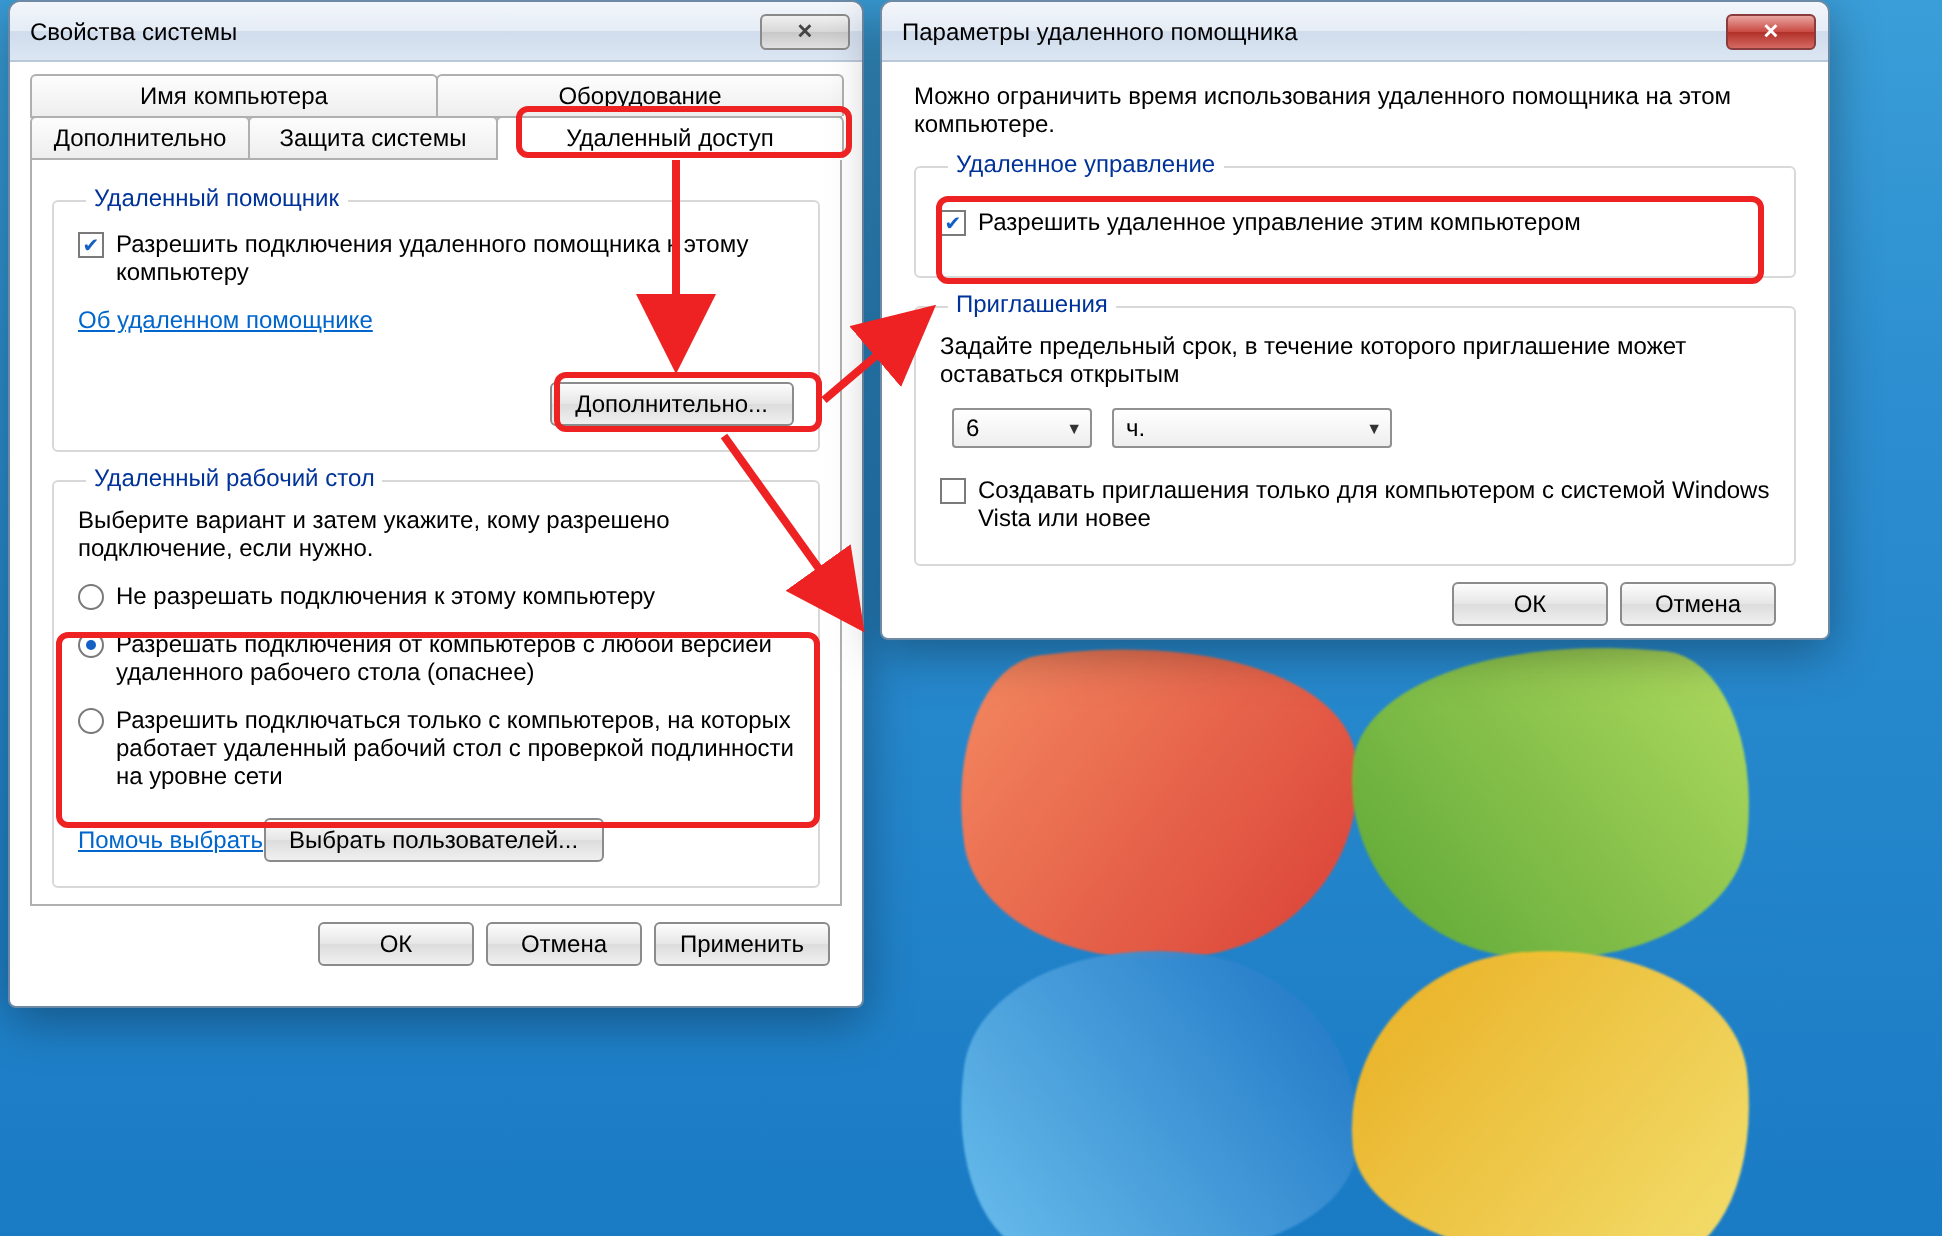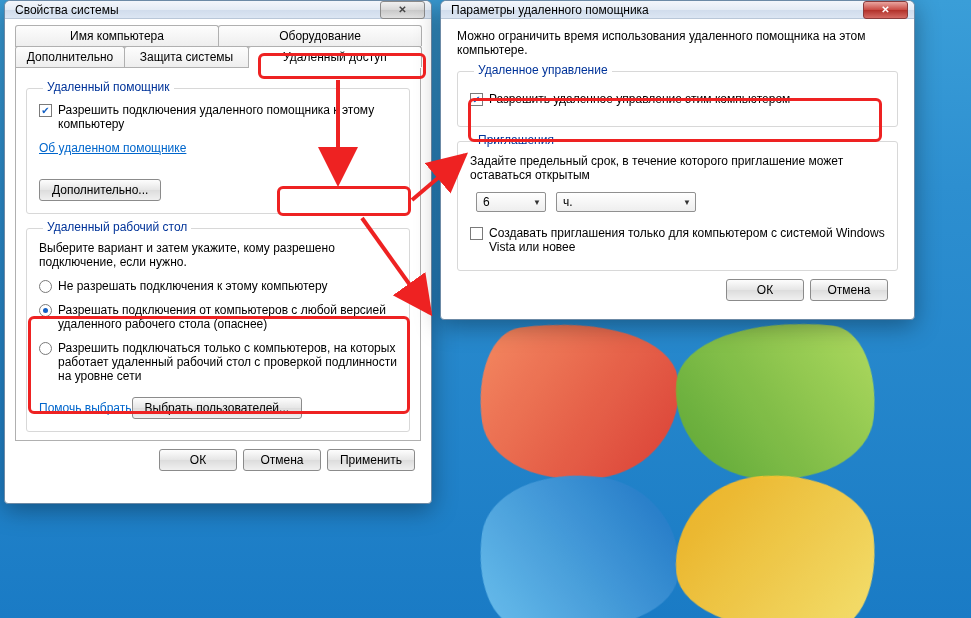--- a/index.html
+++ b/index.html
@@ -23,21 +23,21 @@
 
 .dialog {
   position:absolute;
   background:#fff;
   border:1px solid #6c8aa6;
   border-radius:6px 6px 4px 4px;
   box-shadow:0 6px 25px rgba(0,0,0,.35);
   z-index:10;
 }
 .titlebar {
-  height:18px;
+  height:30px;
   background:linear-gradient(180deg,#f3f6fb 0%,#e5ecf5 50%,#d0dcec 51%,#dce6f3 100%);
   border-bottom:1px solid #b9c7d8;
   border-radius:6px 6px 0 0;
   display:flex; align-items:center; justify-content:space-between;
   padding:0 6px 0 10px;
   color:#000;
 }
 .close-btn {
   width:45px; height:18px;
   border:1px solid #8a3b3b;
@@ -129,21 +129,21 @@
 
       <div class="groupbox">
         <span class="legend">Удаленный помощник</span>
         <div class="checkbox-row">
           <div class="chk">✔</div>
           <span>Разрешить подключения удаленного помощника к этому компьютеру</span>
         </div>
         <div style="margin-top:10px;">
           <span class="link">Об удаленном помощнике</span>
         </div>
-        <div style="text-align:left;margin-top:24px;">
+        <div style="text-align:right;margin-top:24px;">
           <span class="btn" style="min-width:120px;">Дополнительно...</span>
         </div>
       </div>
 
       <div class="groupbox">
         <span class="legend">Удаленный рабочий стол</span>
         <div style="margin:2px 0 10px;">Выберите вариант и затем укажите, кому разрешено подключение, если нужно.</div>
 
         <div class="radio-row">
           <div class="rad"></div>

